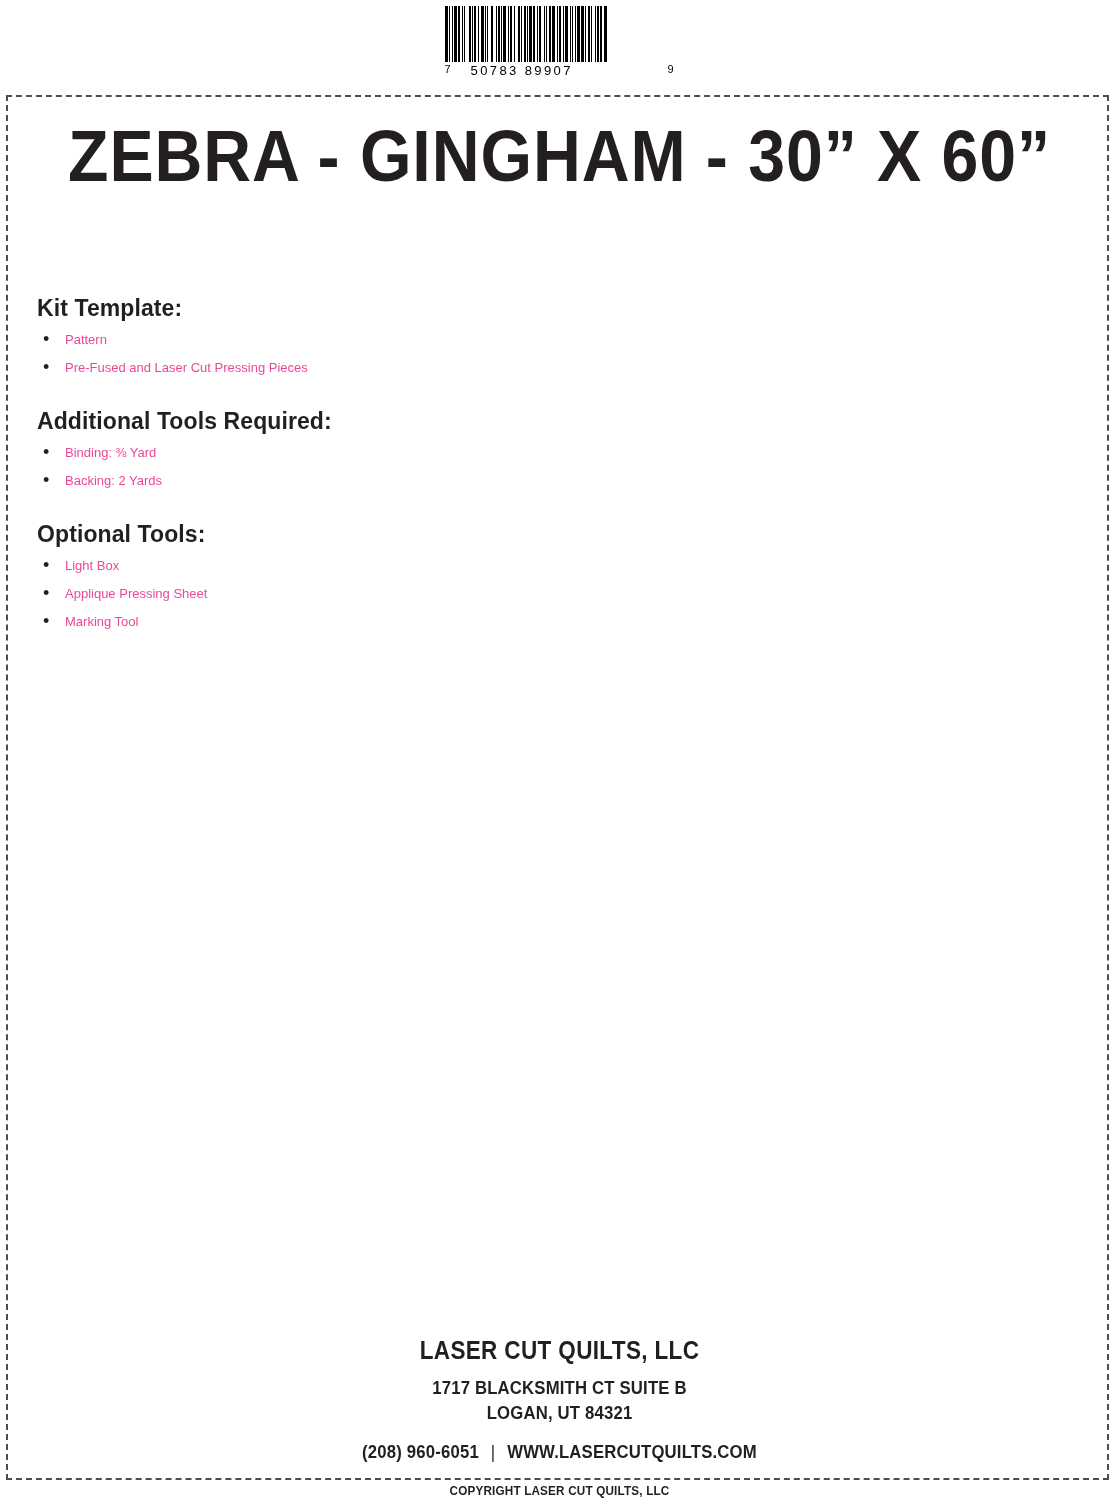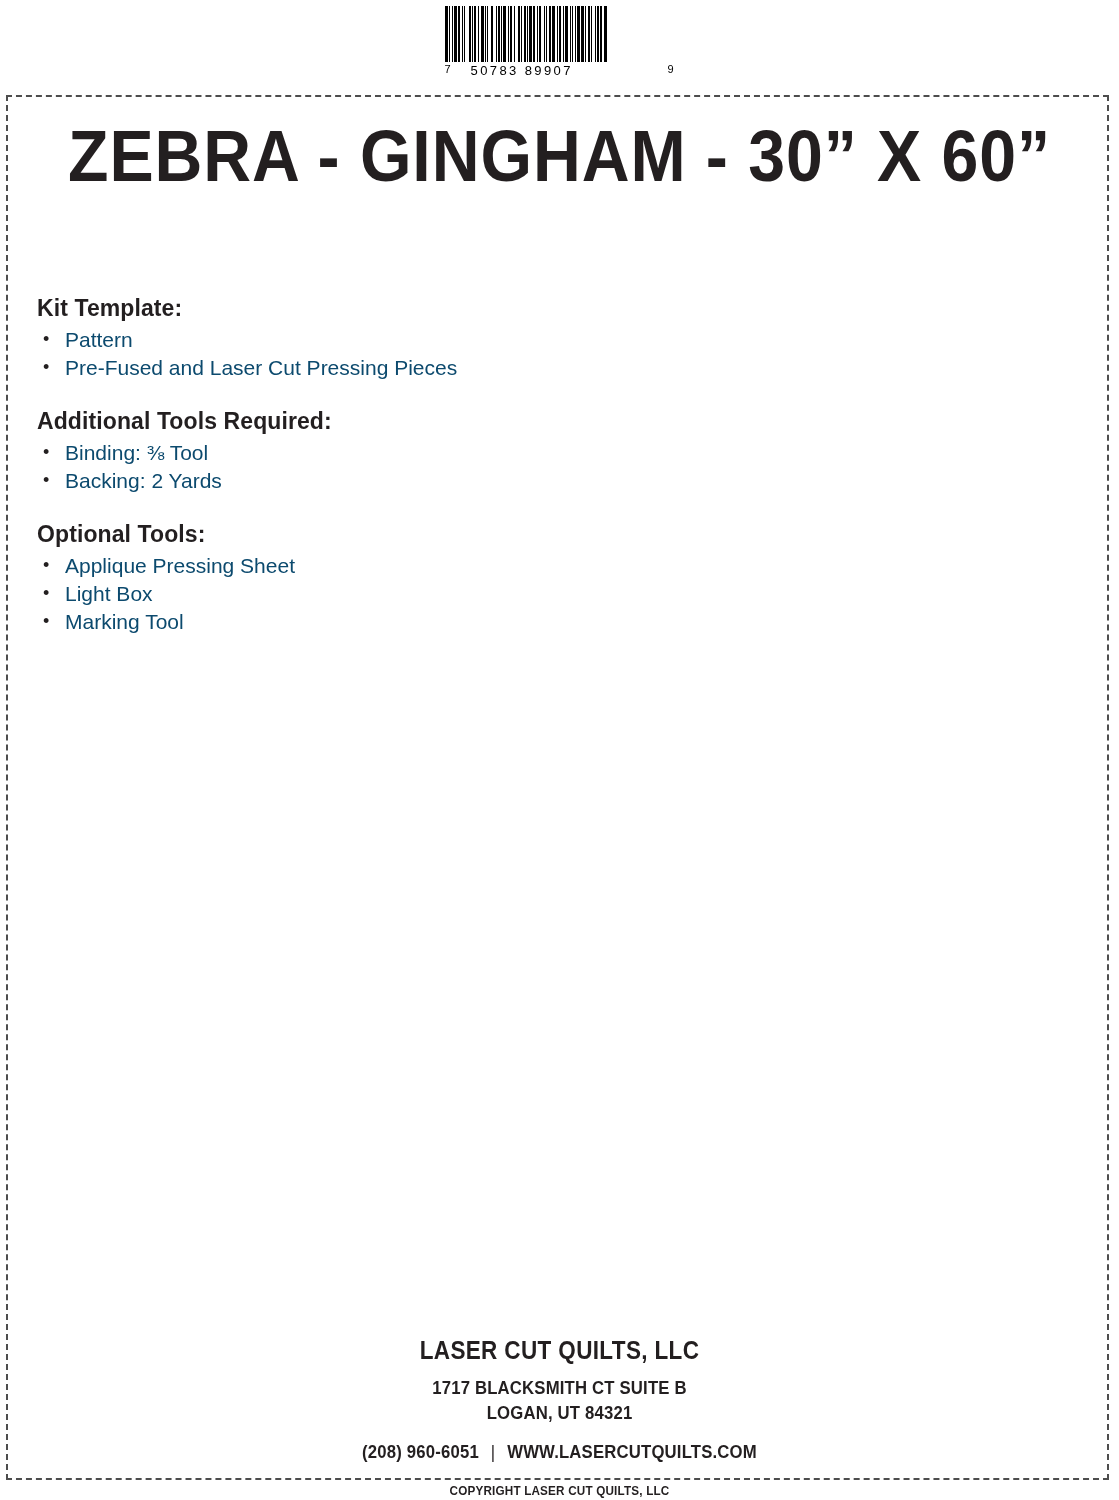--- a/index.html
+++ b/index.html
@@ -113,23 +113,23 @@
     color: #231f20;
     margin: 0 0 4px 0;
     letter-spacing: 0.1px;
   }
   ul.bullets {
     list-style: none;
     margin: 0;
     padding: 0;
   }
   ul.bullets li {
-    font-size: 21px;
+    font-size: 13px;
     line-height: 28px;
-    color: #0c4a6e;
+    color: #ec4899;
     position: relative;
     padding-left: 28px;
   }
   ul.bullets li:before {
     content: "•";
     position: absolute;
     left: 6px;
     top: -1px;
     font-size: 18px;
     color: #231f20;
@@ -310,30 +310,30 @@
     <h2 class="section-heading">Kit Template:</h2>
     <ul class="bullets">
       <li>Pattern</li>
       <li>Pre-Fused and Laser Cut Pressing Pieces</li>
     </ul>
   </div>
 
   <div class="section">
     <h2 class="section-heading">Additional Tools Required:</h2>
     <ul class="bullets">
-      <li>Binding: ⅜ Tool</li>
+      <li>Binding: ⅜ Yard</li>
       <li>Backing: 2 Yards</li>
     </ul>
   </div>
 
   <div class="section">
     <h2 class="section-heading">Optional Tools:</h2>
     <ul class="bullets">
+      <li>Light Box</li>
       <li>Applique Pressing Sheet</li>
-      <li>Light Box</li>
       <li>Marking Tool</li>
     </ul>
   </div>
 
 </div>
 
 <div class="footer">
   <div class="company">LASER CUT QUILTS, LLC</div>
   <div class="addr1">1717 BLACKSMITH CT SUITE B</div>
   <div class="addr2">LOGAN, UT 84321</div>

